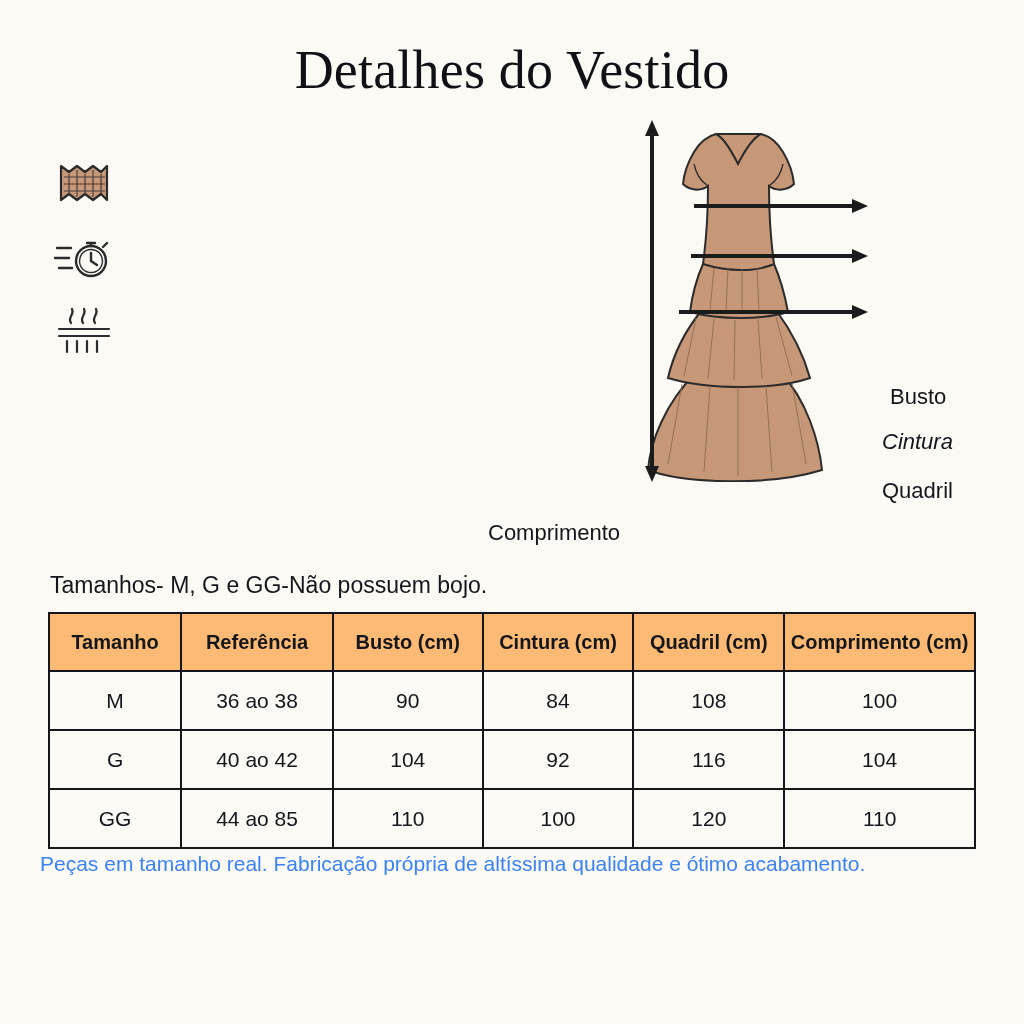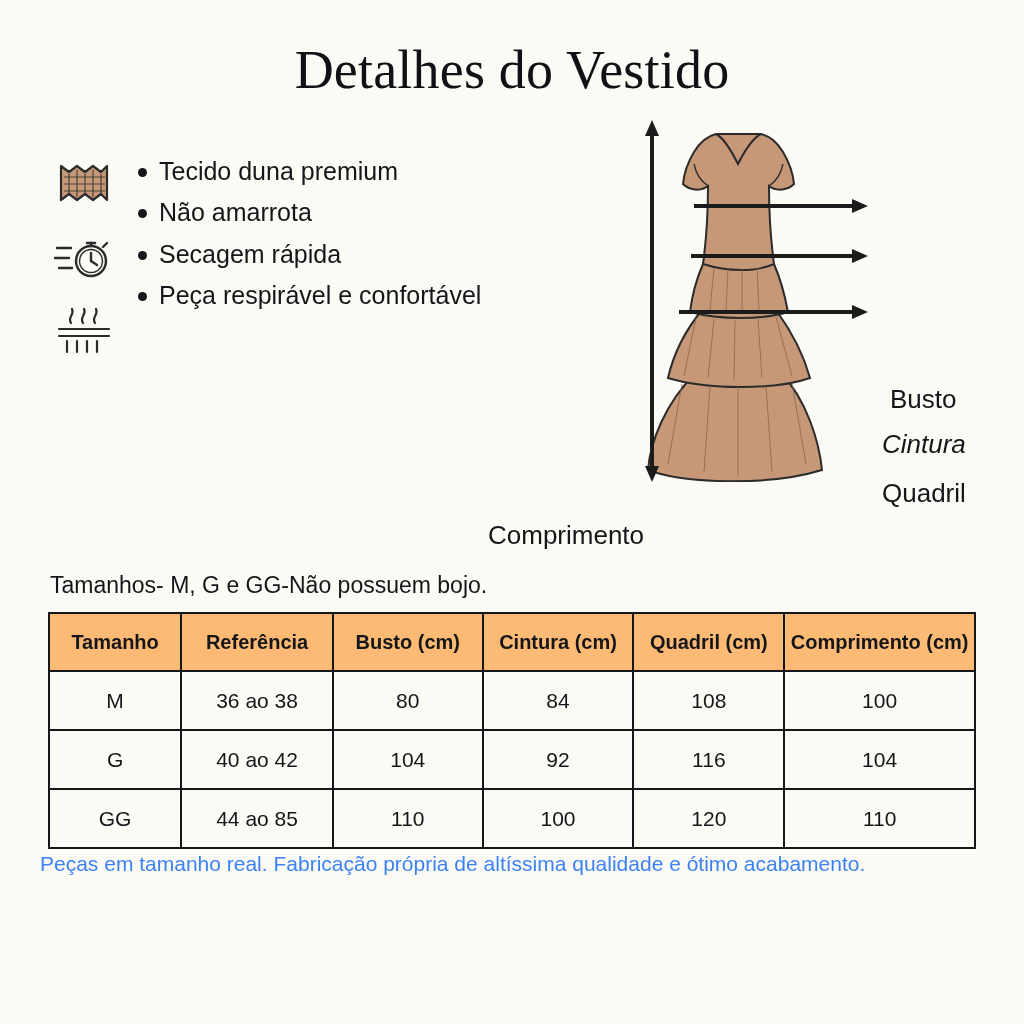--- a/index.html
+++ b/index.html
@@ -84,21 +84,21 @@
   
   .dress-area {
     position: absolute;
     left: 470px;
     top: 8px;
     width: 545px;
     height: 370px;
   }
   .label {
     position: absolute;
-    font-size: 26px;
+    font-size: 22px;
     color: #15161a;
     white-space: nowrap;
   }
   .lbl-busto   { left: 420px; top: 272px; }
   .lbl-cintura { left: 412px; top: 317px; font-style: italic; }
   .lbl-quadril { left: 412px; top: 366px; }
   .lbl-comp    { left: 18px;  top: 408px; }
 
   
   .sizes-note {
@@ -201,38 +201,20 @@
             <line x1="14" y1="34" x2="14" y2="45"></line>
             <line x1="24" y1="34" x2="24" y2="45"></line>
             <line x1="34" y1="34" x2="34" y2="45"></line>
             <line x1="44" y1="34" x2="44" y2="45"></line>
           </g>
         </svg>
       </span>
 
     </div>
 
-    <div class="feature-text">
-      <div class="feature-item">
-        <span class="bullet"></span>
-        <span>Tecido duna premium</span>
-      </div>
-      <div class="feature-item">
-        <span class="bullet"></span>
-        <span>Não amarrota</span>
-      </div>
-      <div class="feature-item">
-        <span class="bullet"></span>
-        <span>Secagem rápida</span>
-      </div>
-      <div class="feature-item">
-        <span class="bullet"></span>
-        <span>Peça respirável e confortável</span>
-      </div>
-    </div>
   </div>
 
   <div class="dress-area">
     <svg width="545" height="370" viewBox="0 0 545 370">
 
       <g>
 
         <path d="M225 262 C196 290, 180 330, 178 358 C215 372, 300 374, 352 358 C349 328, 336 288, 312 262 Z" fill="#c79878" stroke="#2b2b2b" stroke-width="2"></path>
 
         <path d="M232 198 C214 220, 203 244, 198 266 C238 278, 306 278, 340 266 C334 244, 322 220, 306 198 Z" fill="#c79878" stroke="#2b2b2b" stroke-width="2"></path>
@@ -299,21 +281,21 @@
       <th style="width:154px">Busto (cm)</th>
       <th style="width:154px">Cintura (cm)</th>
       <th style="width:154px">Quadril (cm)</th>
       <th style="width:192px">Comprimento (cm)</th>
     </tr>
   </thead>
   <tbody>
     <tr>
       <td>M</td>
       <td>36 ao 38</td>
-      <td>80</td>
+      <td>90</td>
       <td>84</td>
       <td>108</td>
       <td>100</td>
     </tr>
     <tr>
       <td>G</td>
       <td>40 ao 42</td>
       <td>104</td>
       <td>92</td>
       <td>116</td>

